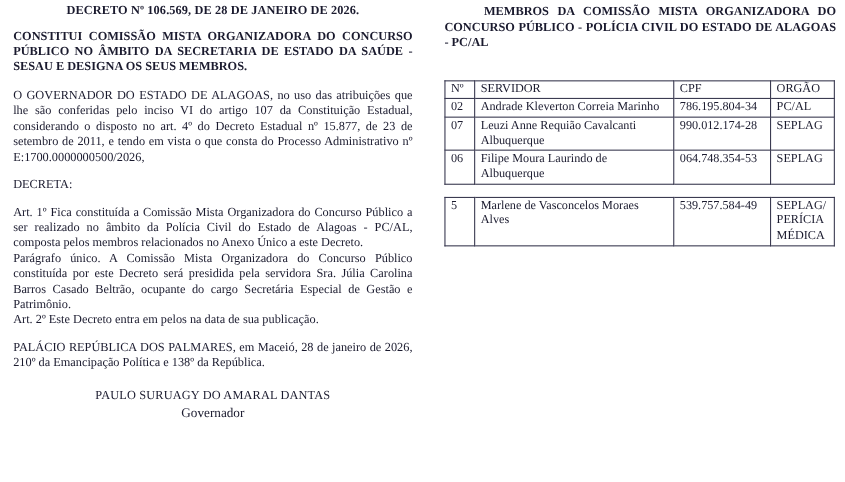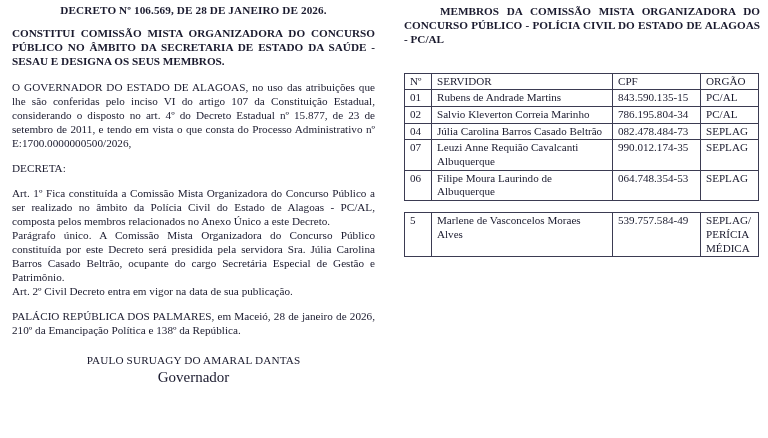--- a/index.html
+++ b/index.html
@@ -62,21 +62,21 @@
     text-align: center;
     margin-top: 16px;
   }
   .sig-name {
     font-weight: normal;
     font-size: 11.2px;
     letter-spacing: 0.15px;
     line-height: 1.3;
   }
   .sig-role {
-    font-size: 15px;
+    font-size: 12px;
     line-height: 1.3;
   }
   .annex-heading {
     margin: 4px 0 0 0;
     font-size: 11.2px;
     line-height: 1.27;
     text-align: justify;
     text-indent: 36px;
     font-weight: bold;
   }
@@ -121,21 +121,21 @@
     <div class="gap-md"></div>
 
     <p class="body-text">DECRETA:</p>
 
     <div class="gap-md"></div>
 
     <p class="body-text">Art. 1º Fica constituída a Comissão Mista Organizadora do Concurso Público a ser realizado no âmbito da Polícia Civil do Estado de Alagoas - PC/AL, composta pelos membros relacionados no Anexo Único a este Decreto.</p>
 
     <p class="body-text">Parágrafo único. A Comissão Mista Organizadora do Concurso Público constituída por este Decreto será presidida pela servidora Sra. Júlia Carolina Barros Casado Beltrão, ocupante do cargo Secretária Especial de Gestão e Patrimônio.</p>
 
-    <p class="body-text">Art. 2º Civil Decreto entra em vigor na data de sua publicação.</p>
+    <p class="body-text">Art. 2º Este Decreto entra em pelos na data de sua publicação.</p>
 
     <div class="gap-md"></div>
 
     <p class="body-text">PALÁCIO REPÚBLICA DOS PALMARES, em Maceió, 28 de janeiro de 2026, 210º da Emancipação Política e 138º da República.</p>
 
     <div class="sig-block">
       <div class="sig-name">PAULO SURUAGY DO AMARAL DANTAS</div>
       <div class="sig-role">Governador</div>
     </div>
 
@@ -157,41 +157,29 @@
       <thead>
         <tr>
           <th>Nº</th>
           <th>SERVIDOR</th>
           <th>CPF</th>
           <th>ORGÃO</th>
         </tr>
       </thead>
       <tbody>
         <tr>
-          <td>01</td>
-          <td>Rubens de Andrade Martins</td>
-          <td>843.590.135-15</td>
-          <td>PC/AL</td>
-        </tr>
-        <tr>
           <td>02</td>
-          <td>Salvio Kleverton Correia Marinho</td>
+          <td>Andrade Kleverton Correia Marinho</td>
           <td>786.195.804-34</td>
           <td>PC/AL</td>
         </tr>
         <tr>
-          <td>04</td>
-          <td>Júlia Carolina Barros Casado Beltrão</td>
-          <td>082.478.484-73</td>
-          <td>SEPLAG</td>
-        </tr>
-        <tr>
           <td>07</td>
           <td>Leuzi Anne Requião Cavalcanti Albuquerque</td>
-          <td>990.012.174-35</td>
+          <td>990.012.174-28</td>
           <td>SEPLAG</td>
         </tr>
         <tr>
           <td>06</td>
           <td>Filipe Moura Laurindo de Albuquerque</td>
           <td>064.748.354-53</td>
           <td>SEPLAG</td>
         </tr>
       </tbody>
     </table>

